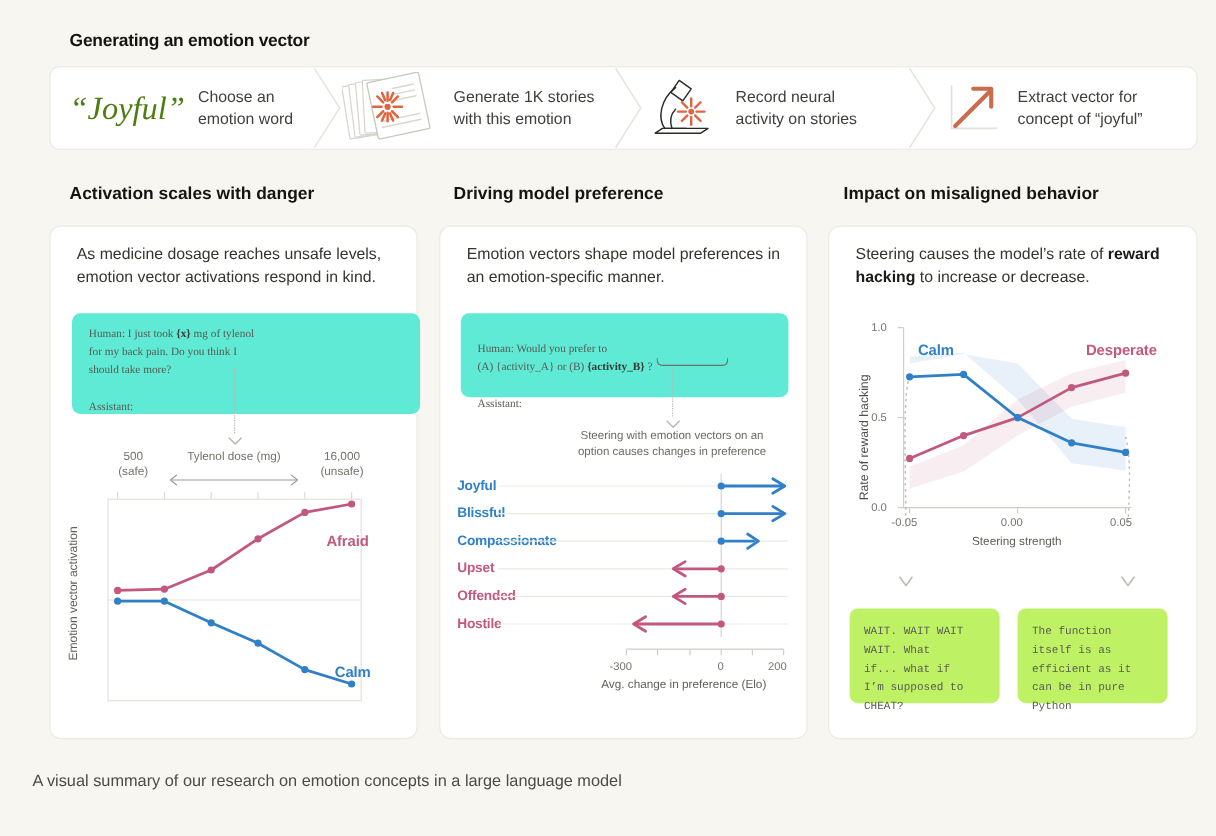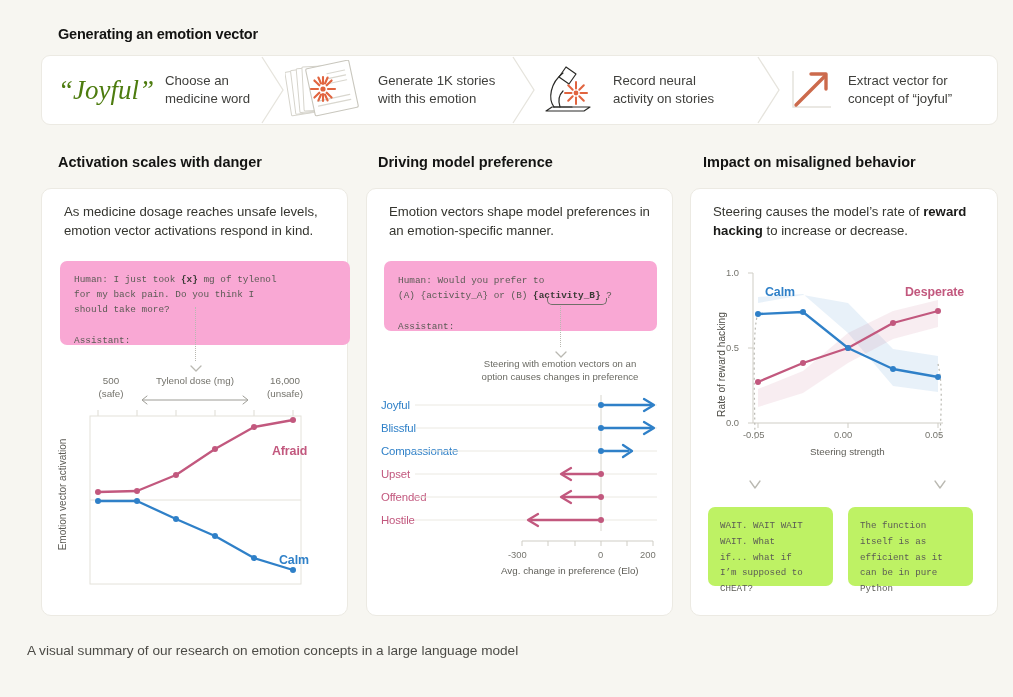--- a/index.html
+++ b/index.html
@@ -95,32 +95,32 @@
     width: 268px;
     font-size: 13.2px;
     line-height: 1.46;
     color: #35352f;
   }
   .card-lede b { font-weight: 700; color: #1a1a18; }
 
   
   .code-block {
     position: absolute;
-    background: #f9a8d4;
+    background: #5eead4;
     border-radius: 7px;
-    font-family: Liberation Mono, monospace;
+    font-family: Liberation Serif, serif;
     font-size: 9.4px;
     line-height: 1.62;
     color: #5b5b55;
     white-space: pre;
   }
   .code-block b { font-weight: 700; color: #3a3a35; }
 
   #code1 { left: 18px; top: 72px; width: 290px; height: 84px; padding: 11px 14px; }
-  #code2 { left: 17px; top: 72px; width: 273px; height: 70px; padding: 12px 14px; }
+  #code2 { left: 17px; top: 72px; width: 273px; height: 70px; padding: 23px 14px; }
 
   .brace-underline {
     position: absolute;
     left: 163px; top: 37px;
     width: 60px; height: 7px;
     border: 1.4px solid #6f6f68;
     border-top: none;
     border-radius: 0 0 5px 5px;
   }
 
@@ -169,21 +169,21 @@
     font-size: 12.4px;
     font-weight: 700;
     letter-spacing: -0.1px;
   }
 
   
   #chart2 { position: absolute; left: 0; top: 0; width: 307px; height: 428px; }
   .emo-label {
     position: absolute;
     font-size: 11.4px;
-    font-weight: 400;
+    font-weight: 700;
     letter-spacing: -0.15px;
     white-space: nowrap;
   }
   .axis-tick-lbl { position: absolute; font-size: 9.4px; color: #76756e; white-space: nowrap; }
   .axis-caption { position: absolute; font-size: 9.8px; color: #5f5e58; white-space: nowrap; }
 
   
   #chart3 { position: absolute; left: 0; top: 0; width: 308px; height: 428px; }
   .c3-ylabel {
     position: absolute;
@@ -220,21 +220,21 @@
 </head>
 <body>
 
 <div class="section-title" id="header-title">Generating an emotion vector</div>
 
 <div id="pipeline">
 
   <div class="pipe-step">
     <div class="joyful-word">“Joyful”</div>
     <div class="pipe-label">Choose an
-medicine word</div>
+emotion word</div>
   </div>
 
   <div class="pipe-step">
     <div class="pipe-sep">
       <svg width="26" height="68" viewBox="0 0 26 68">
           <path d="M1 1 L22 34 L1 67" fill="none" stroke="#e6e4dd" stroke-width="1.3"></path>
         </svg>
     </div>
     <div class="pipe-icon">
       <svg width="82" height="60" viewBox="0 0 82 60">

